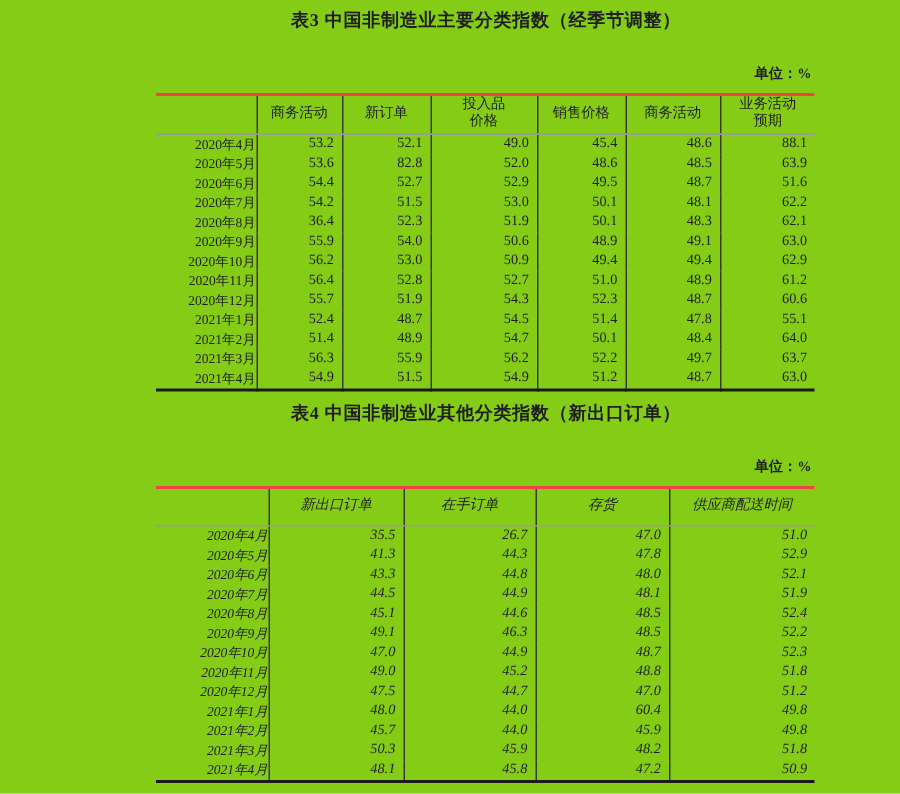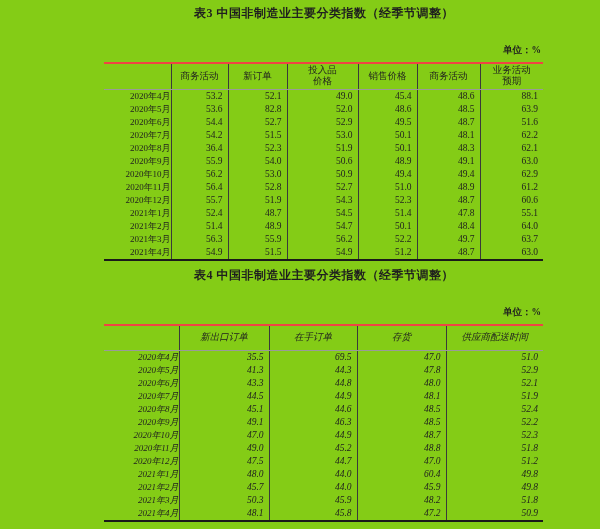--- a/index.html
+++ b/index.html
@@ -233,21 +233,21 @@
           <td>54.9</td>
           <td>51.5</td>
           <td>54.9</td>
           <td>51.2</td>
           <td>48.7</td>
           <td>63.0</td>
         </tr>
       </tbody>
   </table>
 
-  <div id="title4" class="tbl-title">表4  中国非制造业主要分类指数（经季节调整）</div>
+  <div id="title4" class="tbl-title">表4  中国非制造业其他分类指数（新出口订单）</div>
 
   <div id="unit4" class="unit-label">单位：%</div>
 
   <table id="table4" class="data-table" data-table="1">
     <colgroup>
       <col style="width:75px">
         <col style="width:90px">
         <col style="width:88px">
       <col style="width:89px">
         <col style="width:97px">
@@ -258,21 +258,21 @@
           <th>新出口订单</th>
           <th>在手订单</th>
           <th>存货</th>
           <th>供应商配送时间</th>
         </tr>
       </thead>
     <tbody>
         <tr>
           <td>2020年4月</td>
           <td>35.5</td>
-          <td>69.5</td>
+          <td>26.7</td>
           <td>47.0</td>
           <td>51.0</td>
         </tr>
         <tr>
           <td>2020年5月</td>
           <td>41.3</td>
           <td>44.3</td>
           <td>47.8</td>
           <td>52.9</td>
         </tr>

